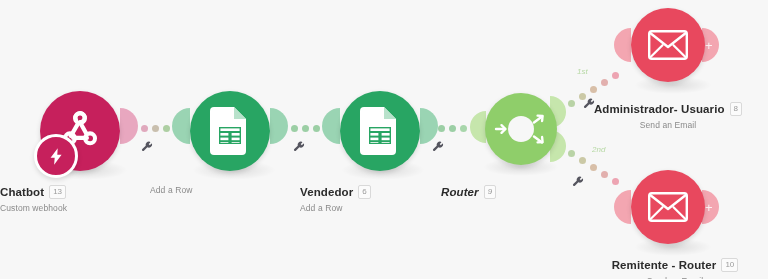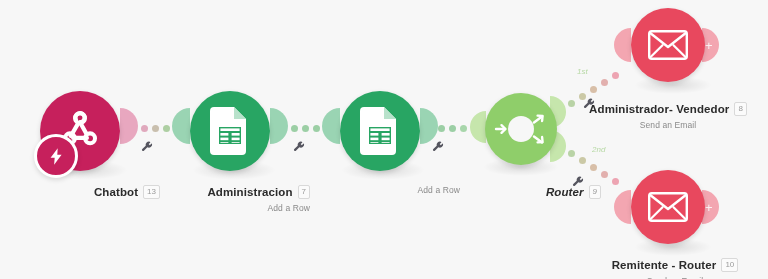--- a/index.html
+++ b/index.html
@@ -25,21 +25,21 @@
   .cap{position:absolute;z-index:2;}
   .cap-l{border-radius:100px 0 0 100px;}
   .cap-r{border-radius:0 100px 100px 0;}
 
   
   .plus{position:absolute;z-index:3;color:#fff;opacity:.85;
         font-size:13px;line-height:1;font-weight:400;}
 
   
   .label{
-    position:absolute;text-align:right;z-index:6;
+    position:absolute;text-align:left;z-index:6;
     white-space:nowrap;
   }
   .label .title{
     font-size:11.5px;font-weight:bold;color:#2b2b2b;letter-spacing:.1px;
     display:inline-block;vertical-align:middle;
   }
   .badge{
     display:inline-block;vertical-align:middle;
     margin-left:5px;
     font-size:8px;color:#9b9b9b;
@@ -160,20 +160,21 @@
     <div class="bubble" style="left:34px;top:134px;width:38px;height:38px;background:#c6205c;border:3px solid #ffffff;z-index:5;">
       <svg width="19" height="19" viewBox="0 0 24 24">
         <path fill="#ffffff" d="M13.5 1.5 4.5 13.6h5.2L9 22.5l9.4-12.6h-5.4z"></path>
       </svg>
     </div>
 
     <div class="label" style="left:0px;top:182px;width:160px;">
       <div>
         <span class="title">Chatbot</span><span class="badge">13</span>
       </div>
+      <div class="sub">Custom webhook</div>
     </div>
   </div>
 
   <div class="node">
     <div class="shadow" style="left:192px;top:160px;width:84px;height:20px;"></div>
     <div class="cap cap-l" style="left:172px;top:108px;width:18px;height:36px;background:#9ad4b3;"></div>
     <div class="cap cap-r" style="left:270px;top:108px;width:18px;height:36px;background:#9ad4b3;"></div>
 
     <div class="bubble" style="left:190px;top:91px;width:80px;height:80px;background:#28a563;">
       <svg width="40" height="48" viewBox="0 0 40 48">
@@ -184,23 +185,20 @@
         <rect x="10.4" y="26" width="8" height="2.6" fill="#ffffff"></rect>
         <rect x="21.6" y="26" width="8" height="2.6" fill="#ffffff"></rect>
         <rect x="10.4" y="30.6" width="8" height="2.6" fill="#ffffff"></rect>
         <rect x="21.6" y="30.6" width="8" height="2.6" fill="#ffffff"></rect>
         <rect x="10.4" y="35.2" width="8" height="0.8" fill="#ffffff"></rect>
         <rect x="21.6" y="35.2" width="8" height="0.8" fill="#ffffff"></rect>
       </svg>
     </div>
 
     <div class="label" style="left:150px;top:182px;width:160px;">
-      <div>
-        <span class="title">Administracion</span><span class="badge">7</span>
-      </div>
       <div class="sub">Add a Row</div>
     </div>
   </div>
 
   <div class="node">
     <div class="shadow" style="left:341px;top:160px;width:84px;height:20px;"></div>
     <div class="cap cap-l" style="left:322px;top:108px;width:18px;height:36px;background:#9ad4b3;"></div>
     <div class="cap cap-r" style="left:420px;top:108px;width:18px;height:36px;background:#9ad4b3;"></div>
 
     <div class="bubble" style="left:340px;top:91px;width:80px;height:80px;background:#28a563;">
@@ -212,20 +210,23 @@
         <rect x="10.4" y="26" width="8" height="2.6" fill="#ffffff"></rect>
         <rect x="21.6" y="26" width="8" height="2.6" fill="#ffffff"></rect>
         <rect x="10.4" y="30.6" width="8" height="2.6" fill="#ffffff"></rect>
         <rect x="21.6" y="30.6" width="8" height="2.6" fill="#ffffff"></rect>
         <rect x="10.4" y="35.2" width="8" height="0.8" fill="#ffffff"></rect>
         <rect x="21.6" y="35.2" width="8" height="0.8" fill="#ffffff"></rect>
       </svg>
     </div>
 
     <div class="label" style="left:300px;top:182px;width:160px;">
+      <div>
+        <span class="title">Vendedor</span><span class="badge">6</span>
+      </div>
       <div class="sub">Add a Row</div>
     </div>
   </div>
 
   <div class="node">
     <div class="shadow" style="left:483px;top:158px;width:76px;height:18px;"></div>
     <div class="cap cap-l" style="left:470px;top:111px;width:16px;height:32px;background:#c6e6ac;"></div>
     <div class="cap cap-r" style="left:550px;top:96px;width:16px;height:32px;background:#c6e6ac;"></div>
     <div class="cap cap-r" style="left:550px;top:130px;width:16px;height:32px;background:#c6e6ac;"></div>
 
@@ -261,21 +262,21 @@
       <svg width="40" height="30" viewBox="0 0 40 30">
         <rect x="1.2" y="1.2" width="37.6" height="27.6" rx="2.6" fill="none" stroke="#ffffff" stroke-width="2.4"></rect>
         <path d="M2.5 3.2 20 17 37.5 3.2" fill="none" stroke="#ffffff" stroke-width="2.4" stroke-linecap="round" stroke-linejoin="round"></path>
         <path d="M2.6 27 14.5 15.2" fill="none" stroke="#ffffff" stroke-width="2.2" stroke-linecap="round"></path>
         <path d="M37.4 27 25.5 15.2" fill="none" stroke="#ffffff" stroke-width="2.2" stroke-linecap="round"></path>
       </svg>
     </div>
 
     <div class="label" style="left:568px;top:99px;width:200px;text-align:center;">
       <div>
-        <span class="title">Administrador- Vendedor</span><span class="badge">8</span>
+        <span class="title">Administrador- Usuario</span><span class="badge">8</span>
       </div>
       <div class="sub">Send an Email</div>
     </div>
   </div>
 
   <div class="node">
     <div class="shadow" style="left:634px;top:238px;width:78px;height:18px;"></div>
     <div class="cap cap-l" style="left:614px;top:190px;width:17px;height:34px;background:#f3a6b1;"></div>
     <div class="cap cap-r" style="left:702px;top:190px;width:17px;height:34px;background:#f3a6b1;"></div>
     <div class="plus" style="left:705px;top:201px;">+</div>

